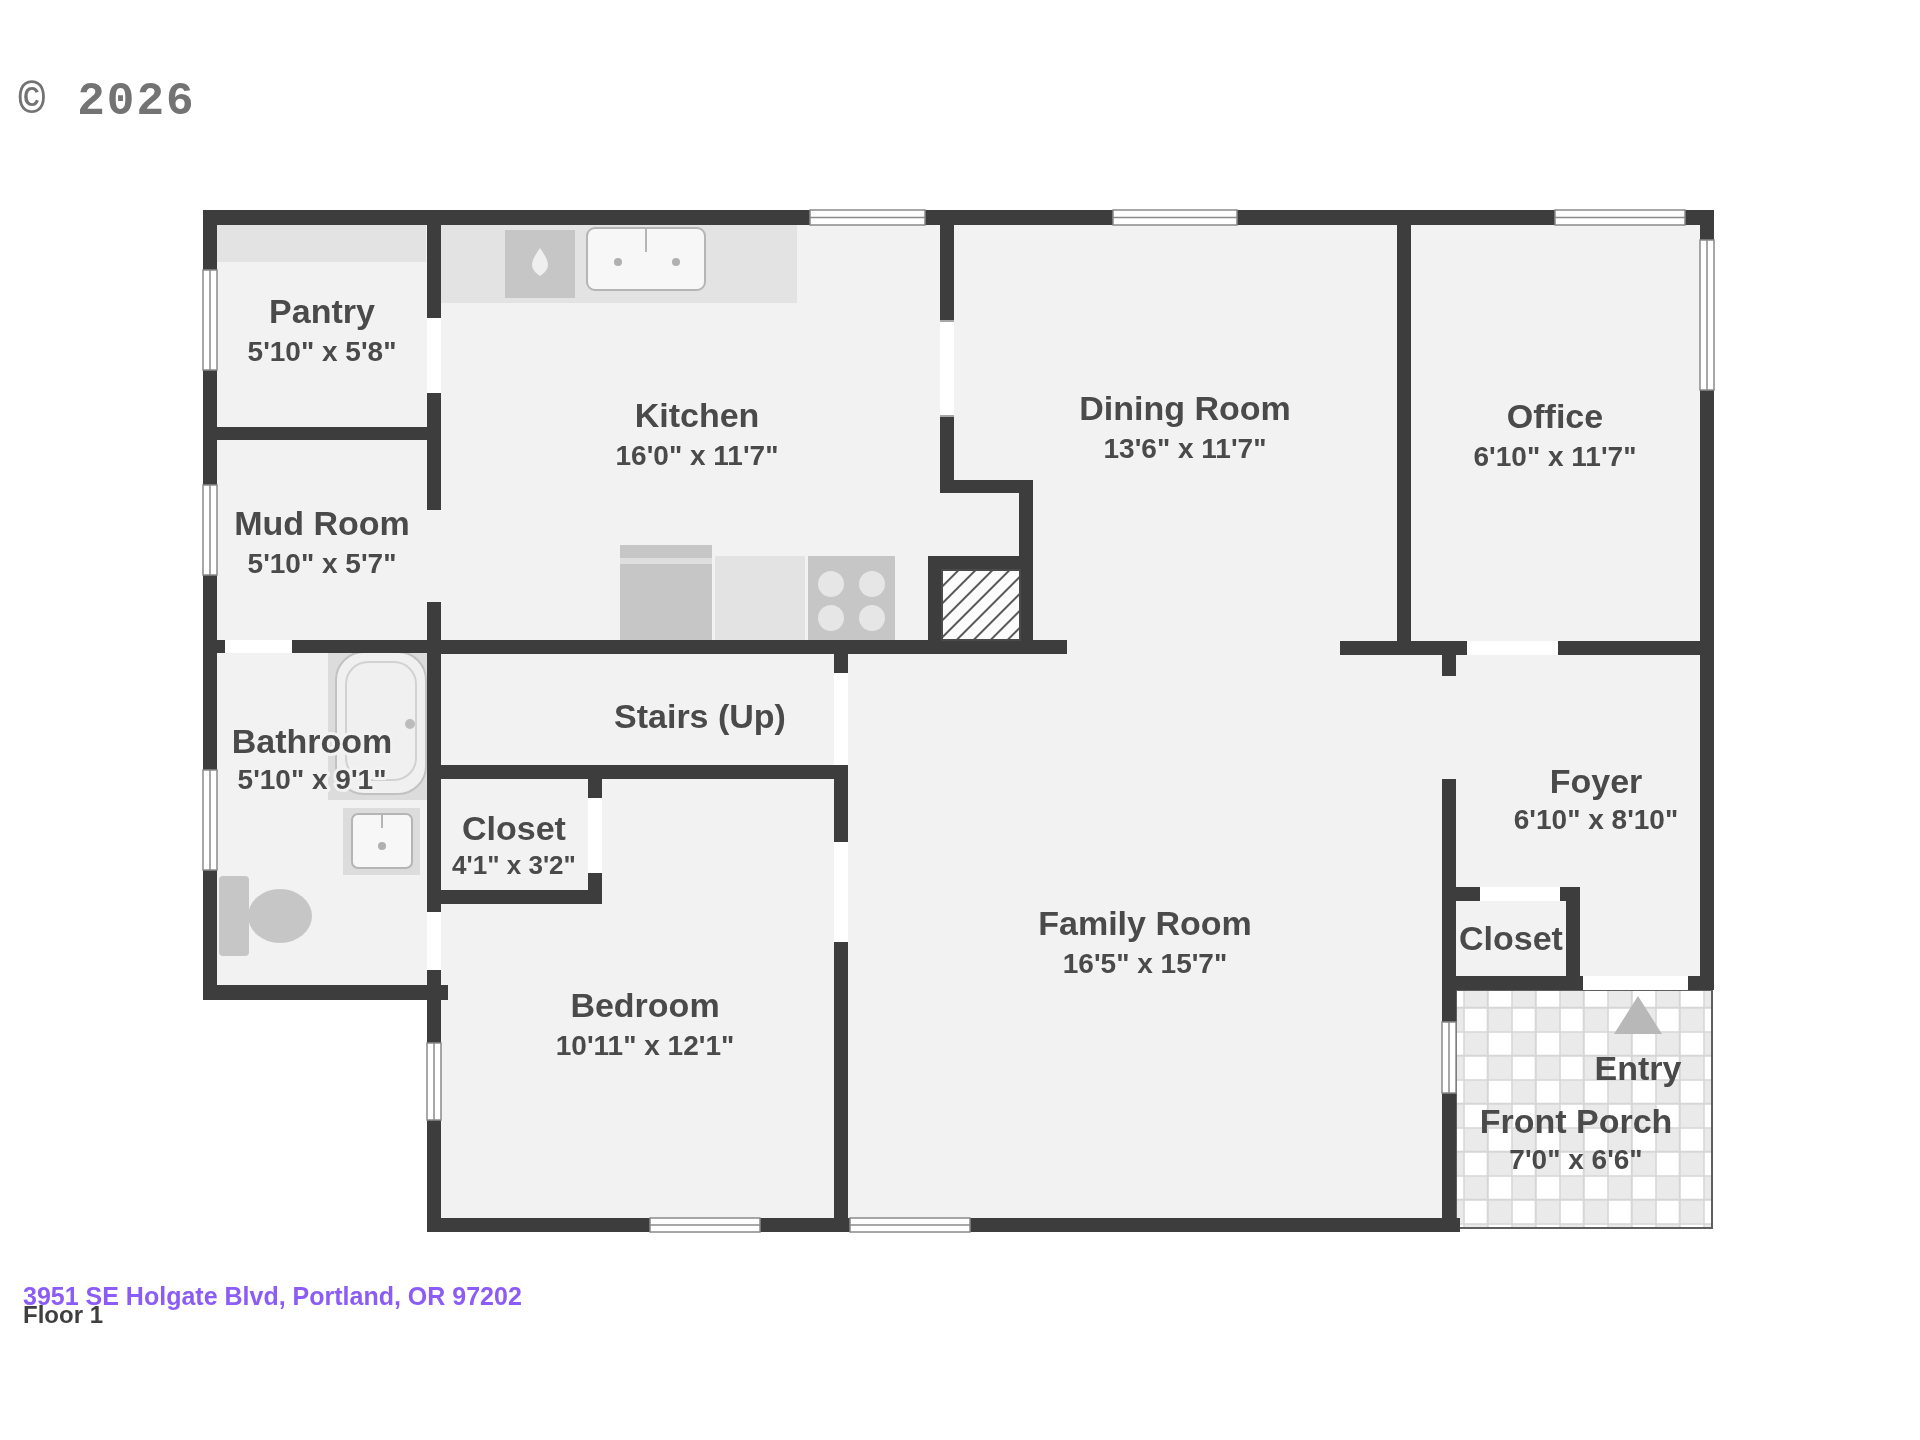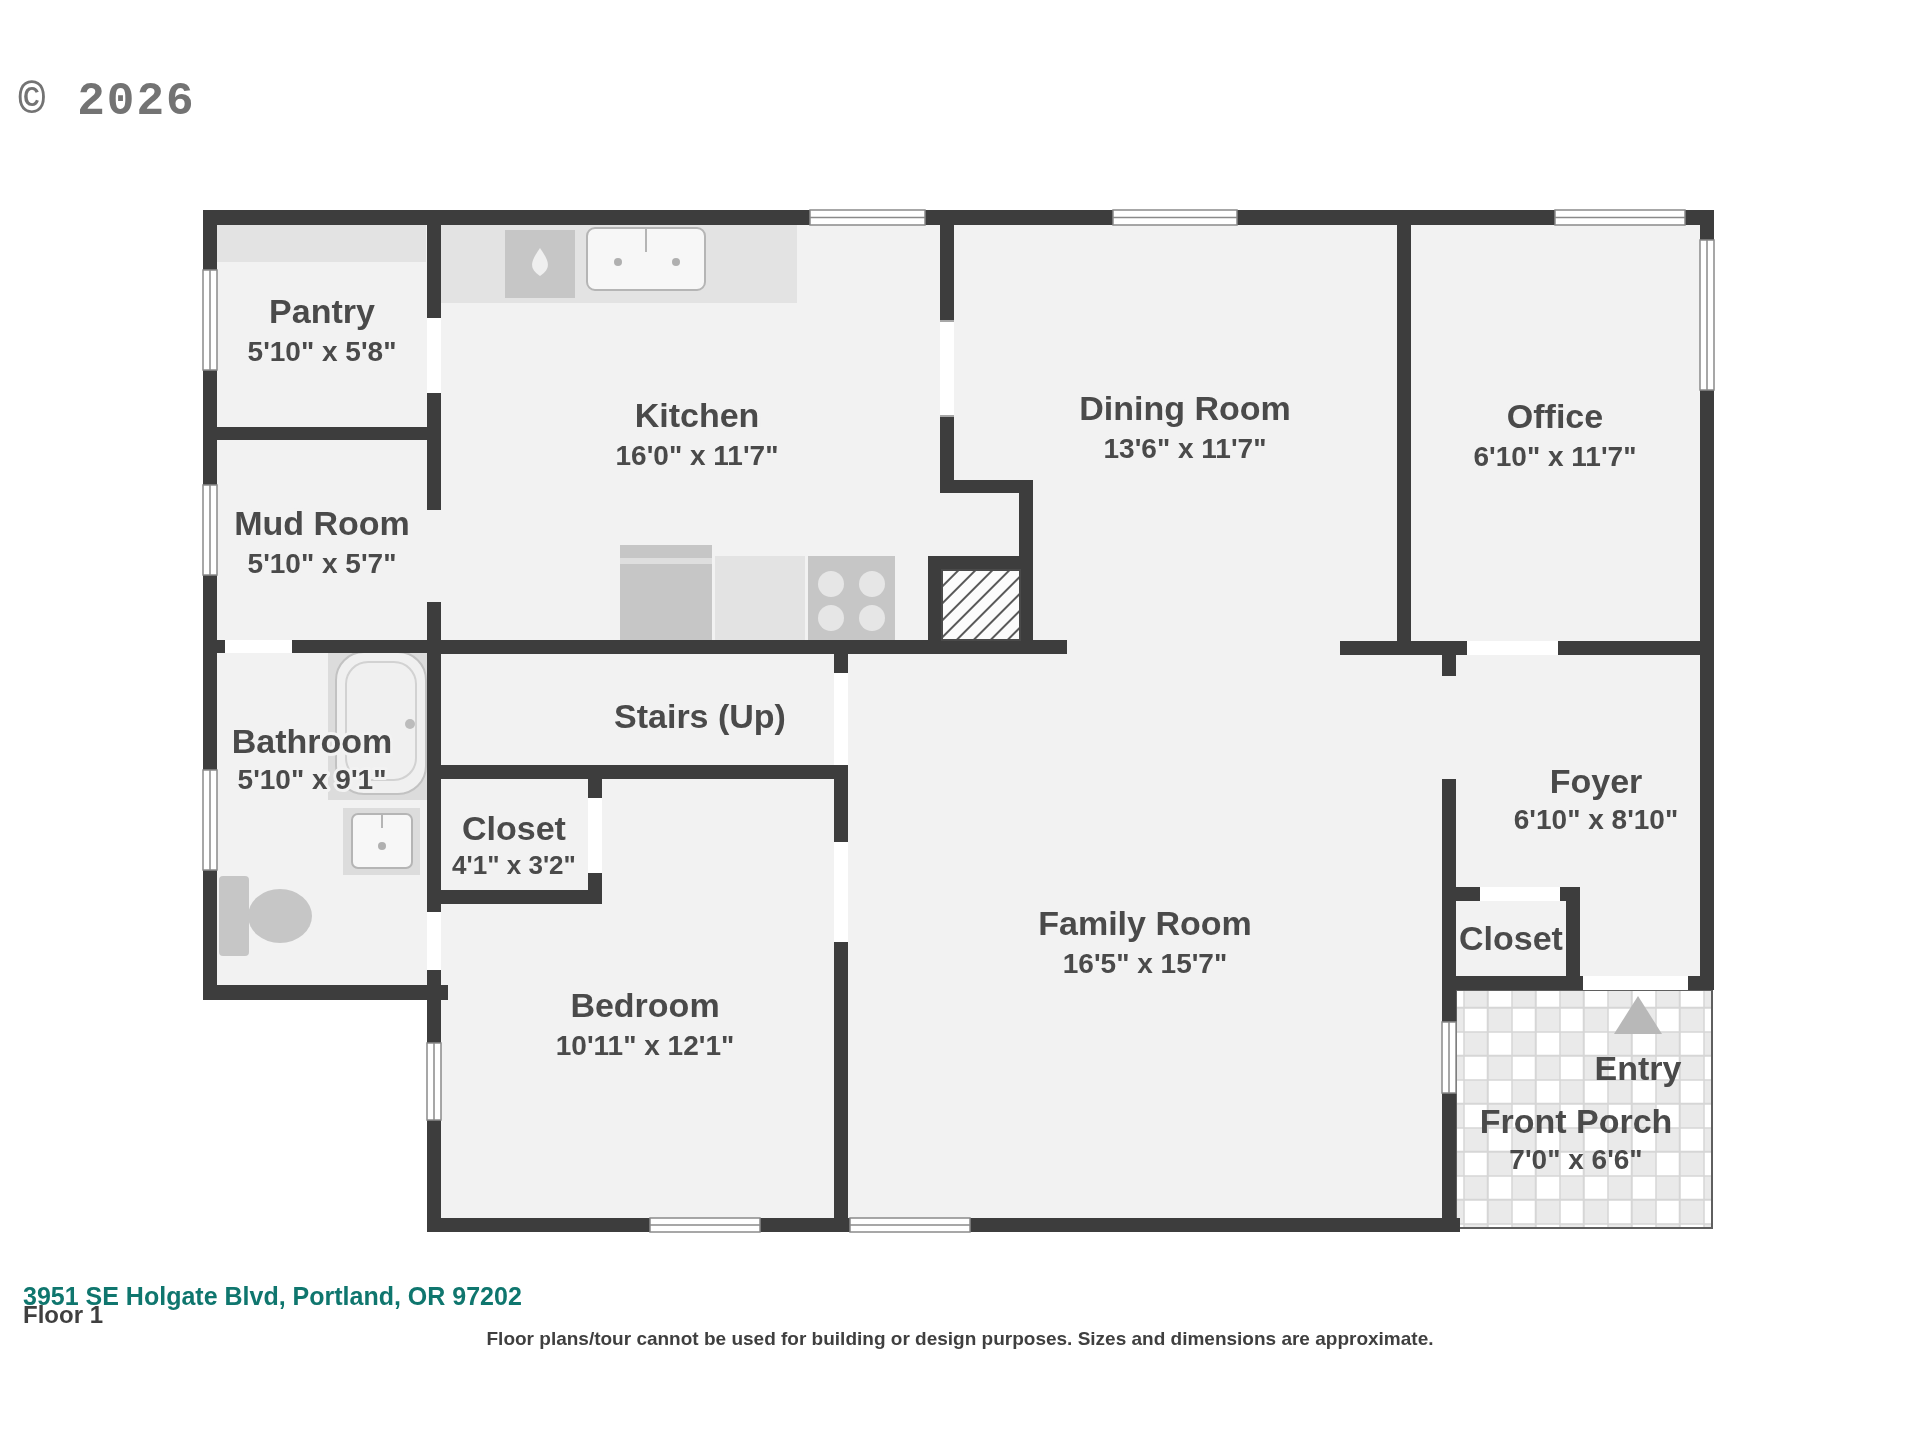--- a/index.html
+++ b/index.html
@@ -18,21 +18,21 @@
   .fixwhite{fill:#f7f7f7;stroke:#b5b5b5;stroke-width:2;}
   .fixdetail{stroke:#b5b5b5;stroke-width:2;fill:none;}
   .room-name{font:700 34px "Liberation Sans",sans-serif;fill:#4a4a4a;text-anchor:middle;
              paint-order:stroke;stroke:#f2f2f2;stroke-width:6;stroke-linejoin:round;}
   .room-dims{font:700 28px "Liberation Sans",sans-serif;fill:#4a4a4a;text-anchor:middle;
              paint-order:stroke;stroke:#f2f2f2;stroke-width:6;stroke-linejoin:round;}
   .room-dims-sm{font:700 26px "Liberation Sans",sans-serif;fill:#4a4a4a;text-anchor:middle;
              paint-order:stroke;stroke:#f2f2f2;stroke-width:5;stroke-linejoin:round;}
   #watermark{position:absolute;left:18px;top:56px;font:700 46px "Liberation Mono",monospace;
              color:#737373;letter-spacing:2px;margin-top:20px;}
-  #address{position:absolute;left:23px;top:1282px;font:700 25px "Liberation Sans",sans-serif;color:#0f766e;}
+  #address{position:absolute;left:23px;top:1282px;font:700 25px "Liberation Sans",sans-serif;color:#8b5cf6;}
   #floorlabel{position:absolute;left:23px;top:1301px;font:700 24px "Liberation Sans",sans-serif;color:#3f3f3f;}
   #disclaimer{position:absolute;left:0;top:1328px;width:1920px;text-align:center;
               font:700 19px "Liberation Sans",sans-serif;color:#3f3f3f;}
 </style>
 </head>
 <body>
 
 <div id="canvas">
 
   <div id="watermark">© 2026</div>
@@ -239,14 +239,13 @@
       </g>
       <g>
         <text class="room-name" x="1576" y="1133" style="stroke:none">Front Porch</text>
         <text class="room-dims" x="1576" y="1169" style="stroke:none">7'0" x 6'6"</text>
       </g>
     </g>
   </svg>
 
   <div id="address">3951 SE Holgate Blvd, Portland, OR 97202</div>
   <div id="floorlabel">Floor 1</div>
-  <div id="disclaimer">Floor plans/tour cannot be used for building or design purposes. Sizes and dimensions are approximate.</div>
 </div>
 
 </body></html>

